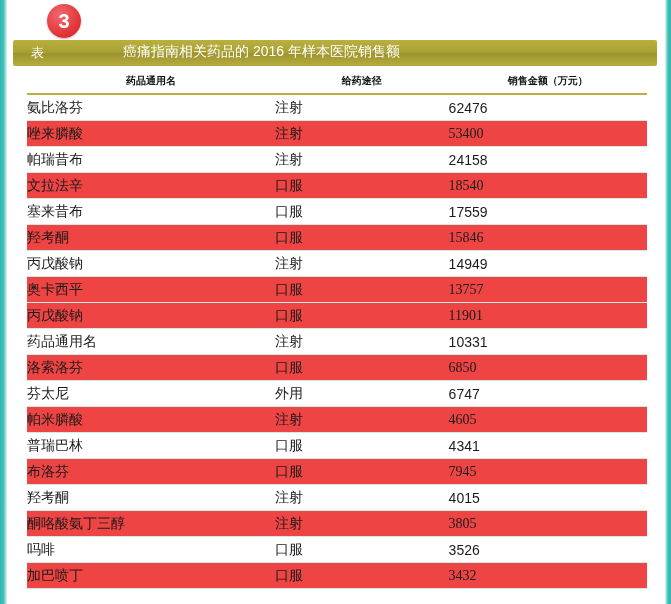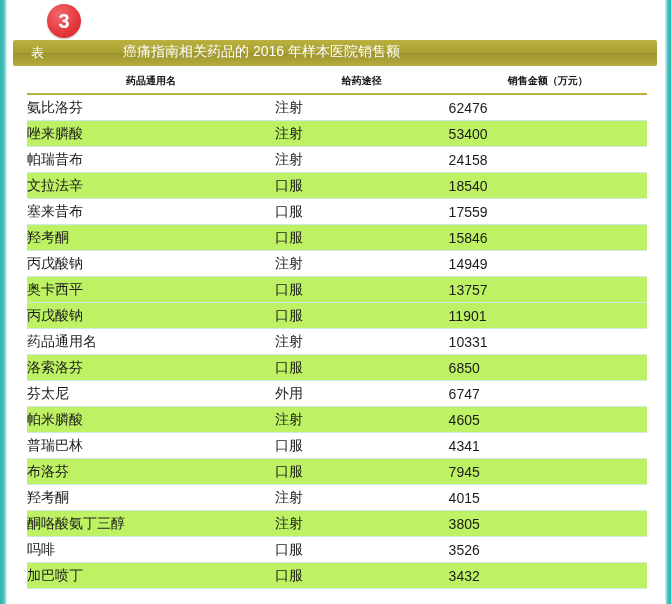--- a/index.html
+++ b/index.html
@@ -107,21 +107,22 @@
     text-align: center;
     border-bottom: 2px solid #b9b03f;
     color: #111111;
   }
   table.data td {
     padding: 3px 0 3px 0;
     height: 19px;
     border-bottom: 1px solid #cfe9e7;
   }
   table.data tr.alt td {
-    background: #bef264;
+    background: #ef4444;
+    font-family: Liberation Serif, serif;
   }
   .col-name { width: 40%; }
   .col-route { width: 28%; }
   .col-sales { width: 32%; }
 </style>
 </head>
 <body>
 
 <div class="page">
 

